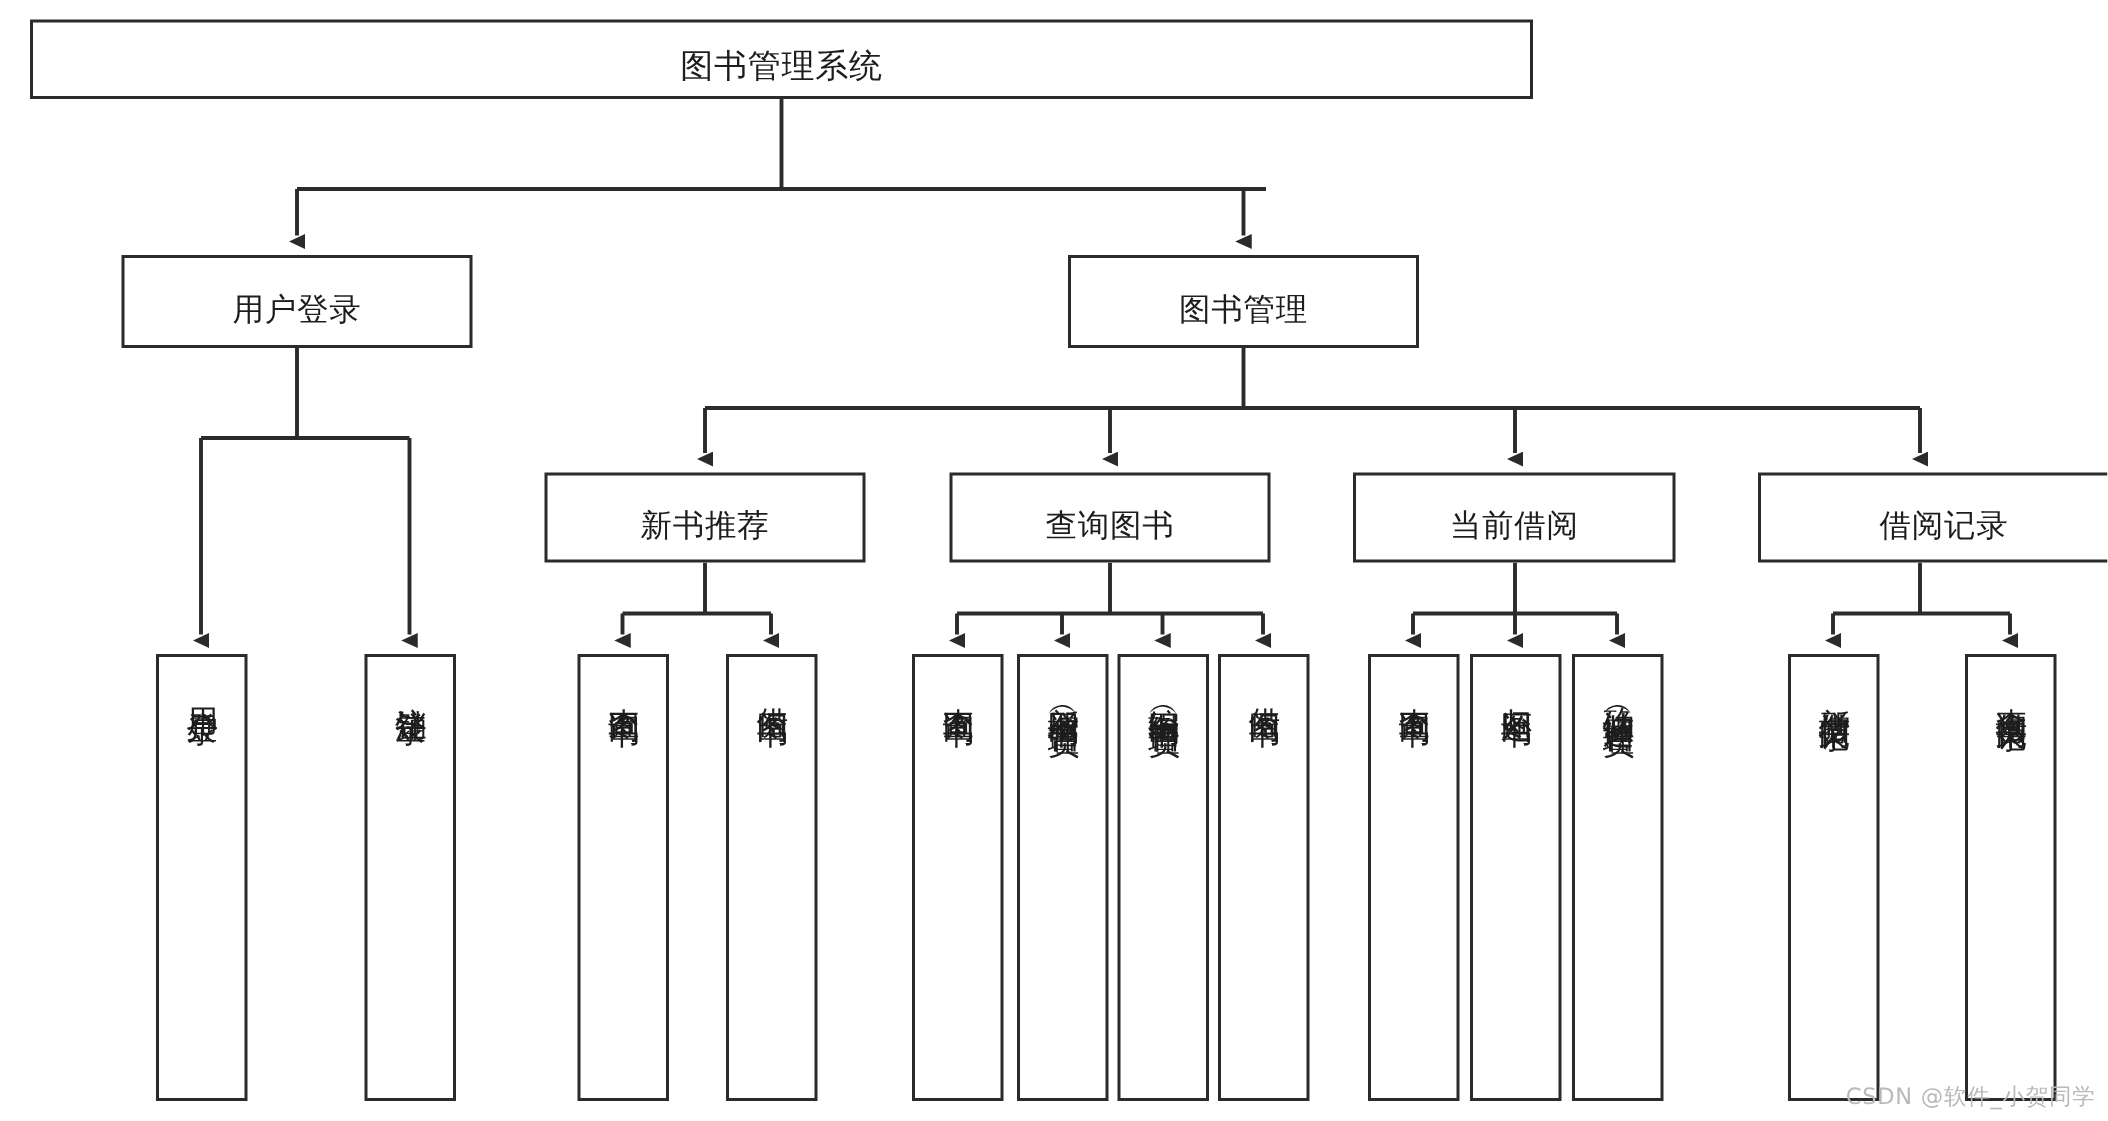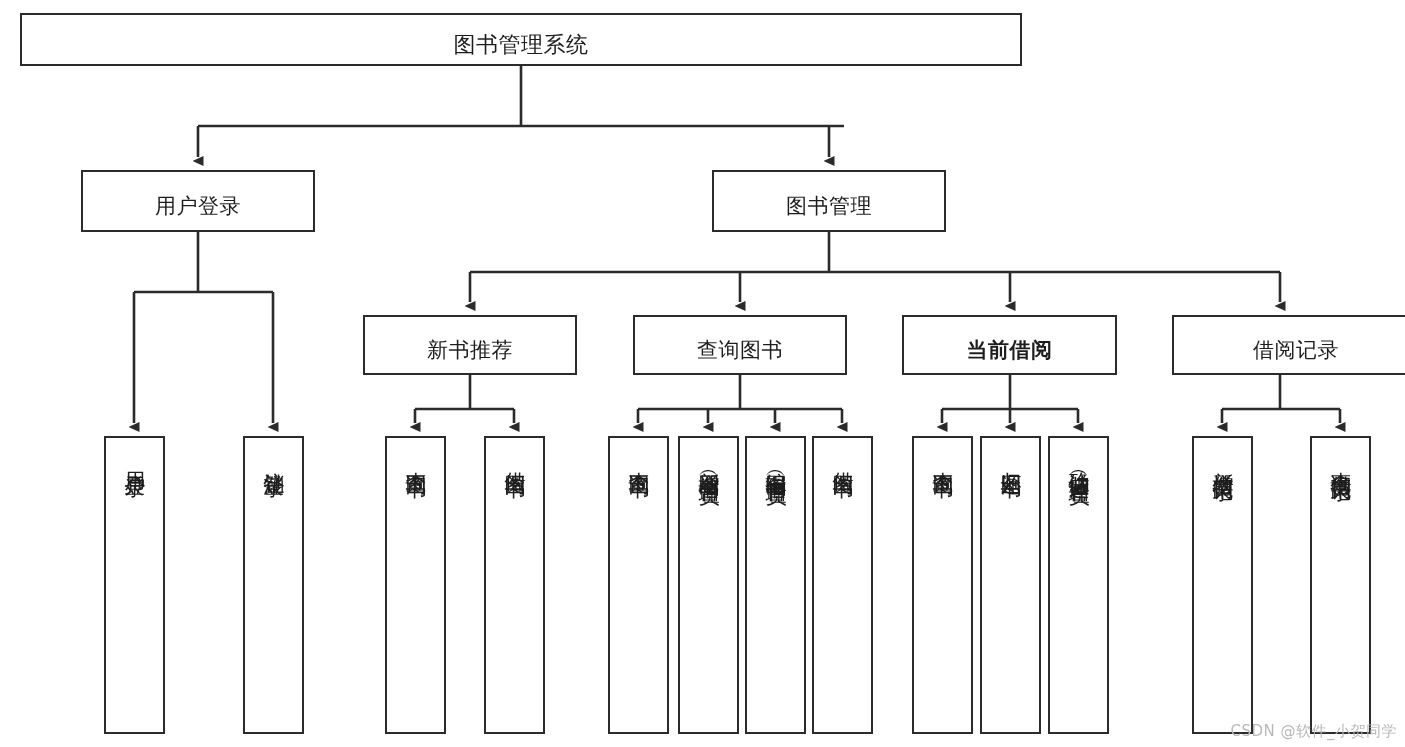--- a/index.html
+++ b/index.html
@@ -139,21 +139,21 @@
   </div>
 
   <div class="node lvl2" style="left:712px; top:170px; width:234px; height:62px;">
     <span class="label">图书管理</span>
   </div>
 
   <div class="node lvl3" style="left:633px; top:315px; width:214px; height:60px;">
     <span class="label">查询图书</span>
   </div>
 
-  <div class="node lvl3" style="left:902px; top:315px; width:215px; height:60px;font-weight:bold;">
+  <div class="node lvl3" style="left:902px; top:315px; width:215px; height:60px;">
     <span class="label">当前借阅</span>
   </div>
 
   <div class="node lvl3" style="left:1172px; top:315px; width:248px; height:60px;">
     <span class="label">借阅记录</span>
   </div>
 
   <div class="node leaf" style="left:104px; top:436px; width:61px; height:298px;">
     <span class="label">用户登录</span>
   </div>

